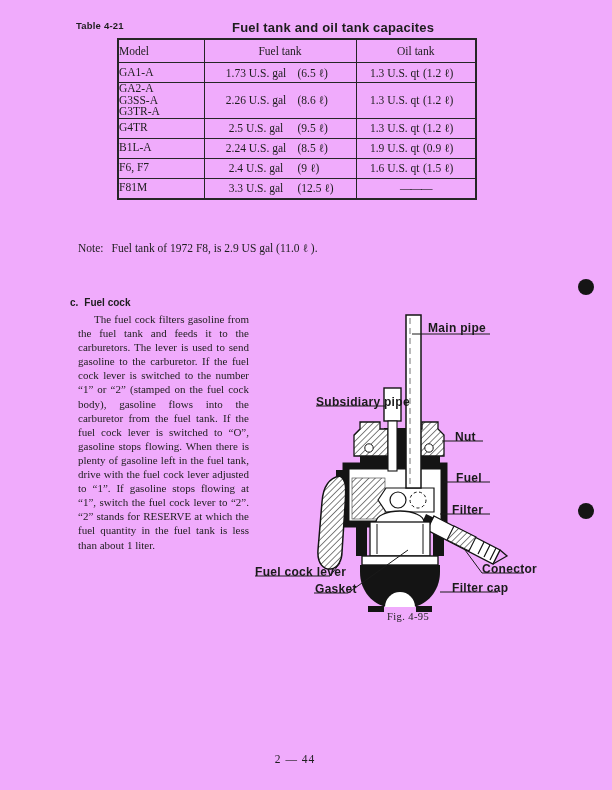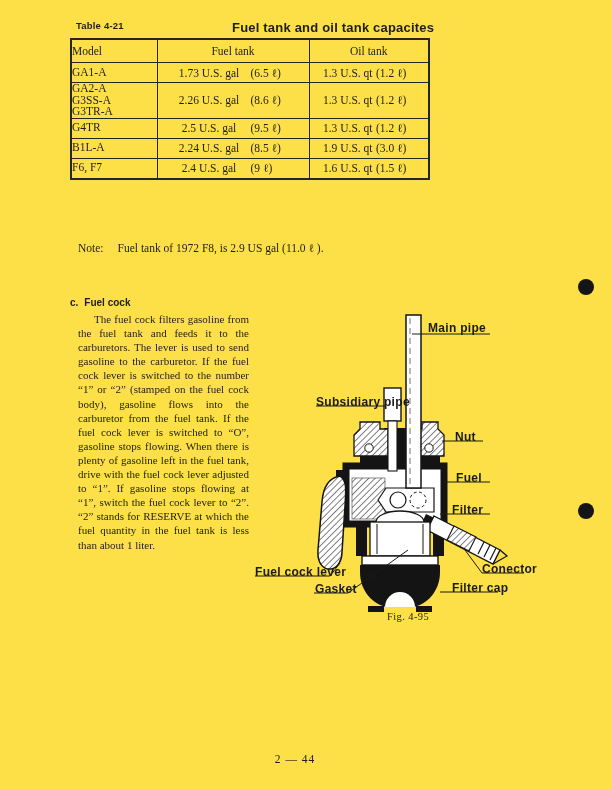--- a/index.html
+++ b/index.html
@@ -2,50 +2,50 @@
 <html><head>
 <meta charset="utf-8">
 <style>
   html,body{margin:0;padding:0;}
   body{
     width:612px;height:790px;background:#f3f3f1;
     font-family:"Liberation Serif","DejaVu Serif",serif;
     color:#1d1d1d;
   }
   .page{
-    position:relative;width:612px;height:790px;background:#fde047;overflow:hidden;
+    position:relative;width:612px;height:790px;background:#f0abfc;overflow:hidden;
   }
   .abs{position:absolute;}
   
   .tbl-label{left:76px;top:20px;font-family:"Liberation Sans",sans-serif;font-weight:bold;font-size:9.5px;letter-spacing:.2px;}
   .tbl-title{left:232px;top:20px;font-family:"Liberation Sans",sans-serif;font-weight:bold;font-size:13px;letter-spacing:.2px;}
   
   table.cap{
     position:absolute;left:70px;top:38px;width:358px;
     border-collapse:collapse;table-layout:fixed;
     font-size:11.5px;
   }
-  table.cap{border:2px solid #262626;}
+  table.cap{border:2px solid #262626;margin-left:47px;}
   table.cap th,table.cap td{border:1.5px solid #262626;padding:0;}
   col.c-model{width:86px;}
   col.c-fuel{width:152px;}
   col.c-oil{width:120px;}
   table.cap th{font-weight:normal;height:22px;}
   th.h-model{text-align:left;padding-left:10px;}
   table.cap td{height:19px;}
   td.model{text-align:left;padding:2px 0 2px 10px;white-space:pre-line;line-height:11.5px;}
   td.val .pair{display:flex;align-items:center;padding:0 6px 0 10px;}
   td.val .amount{flex:1;text-align:center;}
   td.val .liters{width:52px;text-align:left;}
   td.val.oil .liters{width:46px;}
   td.dashcell{text-align:center;}
   .dashline{letter-spacing:-1px;}
   
   .note{left:78px;top:242px;font-size:11.5px;}
-  .note .note-label{margin-right:14px;}
+  .note .note-label{margin-right:8px;}
   
   .sec-head{left:70px;top:297px;font-family:"Liberation Sans",sans-serif;font-weight:bold;font-size:10px;}
   .sec-head .sec-title{margin-left:6px;}
   .bodytext{left:78px;top:312px;width:171px;font-size:11px;line-height:14.1px;text-align:justify;}
   .bodytext p{margin:0;}
   .bodytext p.first{text-indent:16px;}
   
   .diagram{left:250px;top:310px;width:290px;height:302px;}
   .dlabel{
     position:absolute;font-family:"Liberation Sans",sans-serif;font-weight:bold;
@@ -131,38 +131,48 @@
         <td class="model">B1L-A</td>
         <td class="val">
             <span class="pair">
               <span class="amount">2.24 U.S. gal</span>
               <span class="liters">(8.5 ℓ)</span>
             </span>
           </td>
         <td class="val oil">
             <span class="pair">
               <span class="amount">1.9 U.S. qt</span>
-              <span class="liters">(3.0 ℓ)</span>
+              <span class="liters">(0.9 ℓ)</span>
             </span>
           </td>
       </tr>
       <tr>
         <td class="model">F6, F7</td>
         <td class="val">
             <span class="pair">
               <span class="amount">2.4 U.S. gal</span>
               <span class="liters">(9 ℓ)</span>
             </span>
           </td>
         <td class="val oil">
             <span class="pair">
               <span class="amount">1.6 U.S. qt</span>
               <span class="liters">(1.5 ℓ)</span>
             </span>
           </td>
+      </tr>
+      <tr>
+        <td class="model">F81M</td>
+        <td class="val">
+            <span class="pair">
+              <span class="amount">3.3 U.S. gal</span>
+              <span class="liters">(12.5 ℓ)</span>
+            </span>
+          </td>
+        <td class="dashcell"><span class="dashline">———</span></td>
       </tr>
     </tbody>
   </table>
 
   <div class="abs note">
     <span class="note-label">Note:</span><span>Fuel tank of 1972 F8, is 2.9 US gal (11.0 ℓ ).</span>
   </div>
 
   <div class="abs sec-head">
     <span>c.</span><span class="sec-title">Fuel cock</span>

